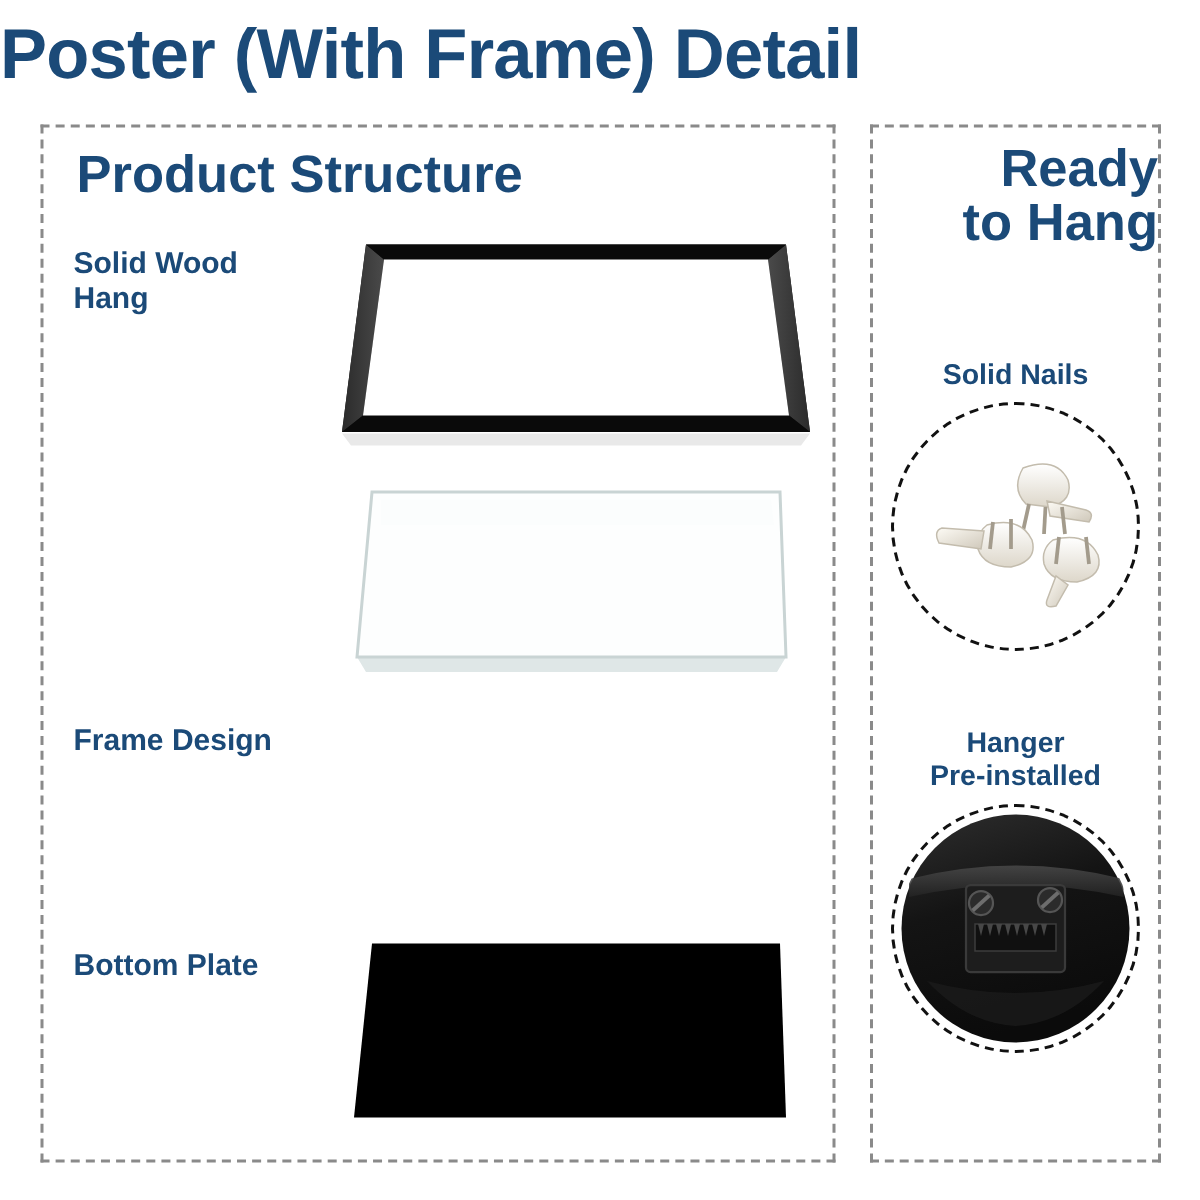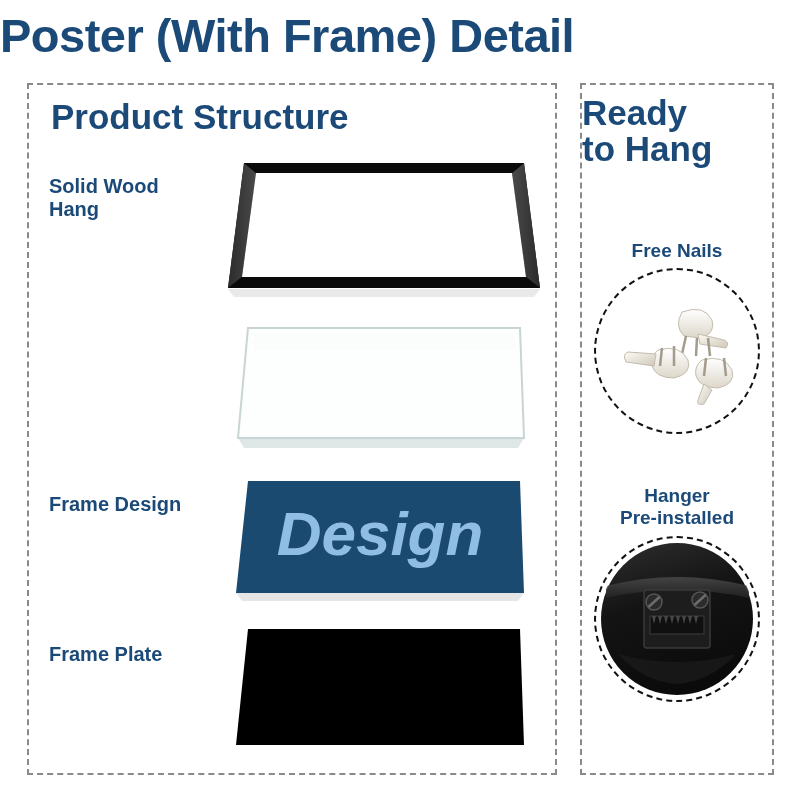--- a/index.html
+++ b/index.html
@@ -58,39 +58,38 @@
   #structure-heading {
     left: 22px;
     top: 12px;
     font-size: 35px;
   }
 
   #hang-heading {
     left: 0;
     top: 10px;
     width: 100%;
-    text-align: left;
+    text-align: right;
     font-size: 35px;
     line-height: 1.03;
   }
 
   
   .layer-row {
     position: absolute;
     left: 0;
     width: 100%;
   }
   .layer-label {
     position: absolute;
     left: 20px;
     font-size: 20px;
     font-weight: bold;
     color: #1b4a78;
     line-height: 1.15;
-    margin-top: 10px;
   }
   .layer-art {
     position: absolute;
     left: 195px;
     width: 320px;
   }
 
   
   #row-frame      { top: 72px;  height: 160px; }
   #row-glass      { top: 235px; height: 155px; }
@@ -195,51 +194,44 @@
 
         <polygon points="30,13 290,13 292,30 30,30" fill="#fbfdfd"></polygon>
       </svg>
     </div>
   </div>
 
   <div class="layer-row" id="row-design">
     <div class="layer-label" id="label-design">
       <div>Frame Design</div>
     </div>
-    <div class="layer-art">
-      <svg class="art-svg" width="320" height="140" viewBox="0 0 320 140" xmlns="http://www.w3.org/2000/svg">
-        <polygon points="12,118 300,118 294,126 18,126" fill="#e6e6e6"></polygon>
-        <polygon points="24,6 296,6 300,118 12,118" fill="#1b4a71"></polygon>
-        <text id="design-artwork-text" x="156" y="80" text-anchor="middle" font-family="Liberation Sans, sans-serif" font-size="62" font-weight="bold" font-style="italic" fill="#8fbde4">Design</text>
-      </svg>
-    </div>
   </div>
 
   <div class="layer-row" id="row-plate">
     <div class="layer-label" id="label-plate">
-      <div>Frame Plate</div>
+      <div>Bottom Plate</div>
     </div>
     <div class="layer-art">
       <svg class="art-svg" width="320" height="140" viewBox="0 0 320 140" xmlns="http://www.w3.org/2000/svg">
         <polygon points="24,6 296,6 300,122 12,122" fill="#000000"></polygon>
       </svg>
     </div>
   </div>
 </div>
 
 <div class="panel" id="panel-hang">
 
   <div class="panel-heading" id="hang-heading">
     <div>Ready</div>
     <div>to Hang</div>
   </div>
 
   <div class="hang-item" id="item-nails">
     <div class="hang-label">
-      <div>Free Nails</div>
+      <div>Solid Nails</div>
     </div>
     <div class="circle-media">
       <div class="media-inner">
         <svg width="154" height="154" viewBox="0 0 154 154" xmlns="http://www.w3.org/2000/svg">
           <defs>
             <linearGradient id="plasticA" x1="0" y1="0" x2="0" y2="1">
               <stop offset="0" stop-color="#ffffff"></stop>
                 <stop offset="1" stop-color="#ddd7ca"></stop>
             </linearGradient>
             <linearGradient id="plasticB" x1="0" y1="0" x2="1" y2="1">

